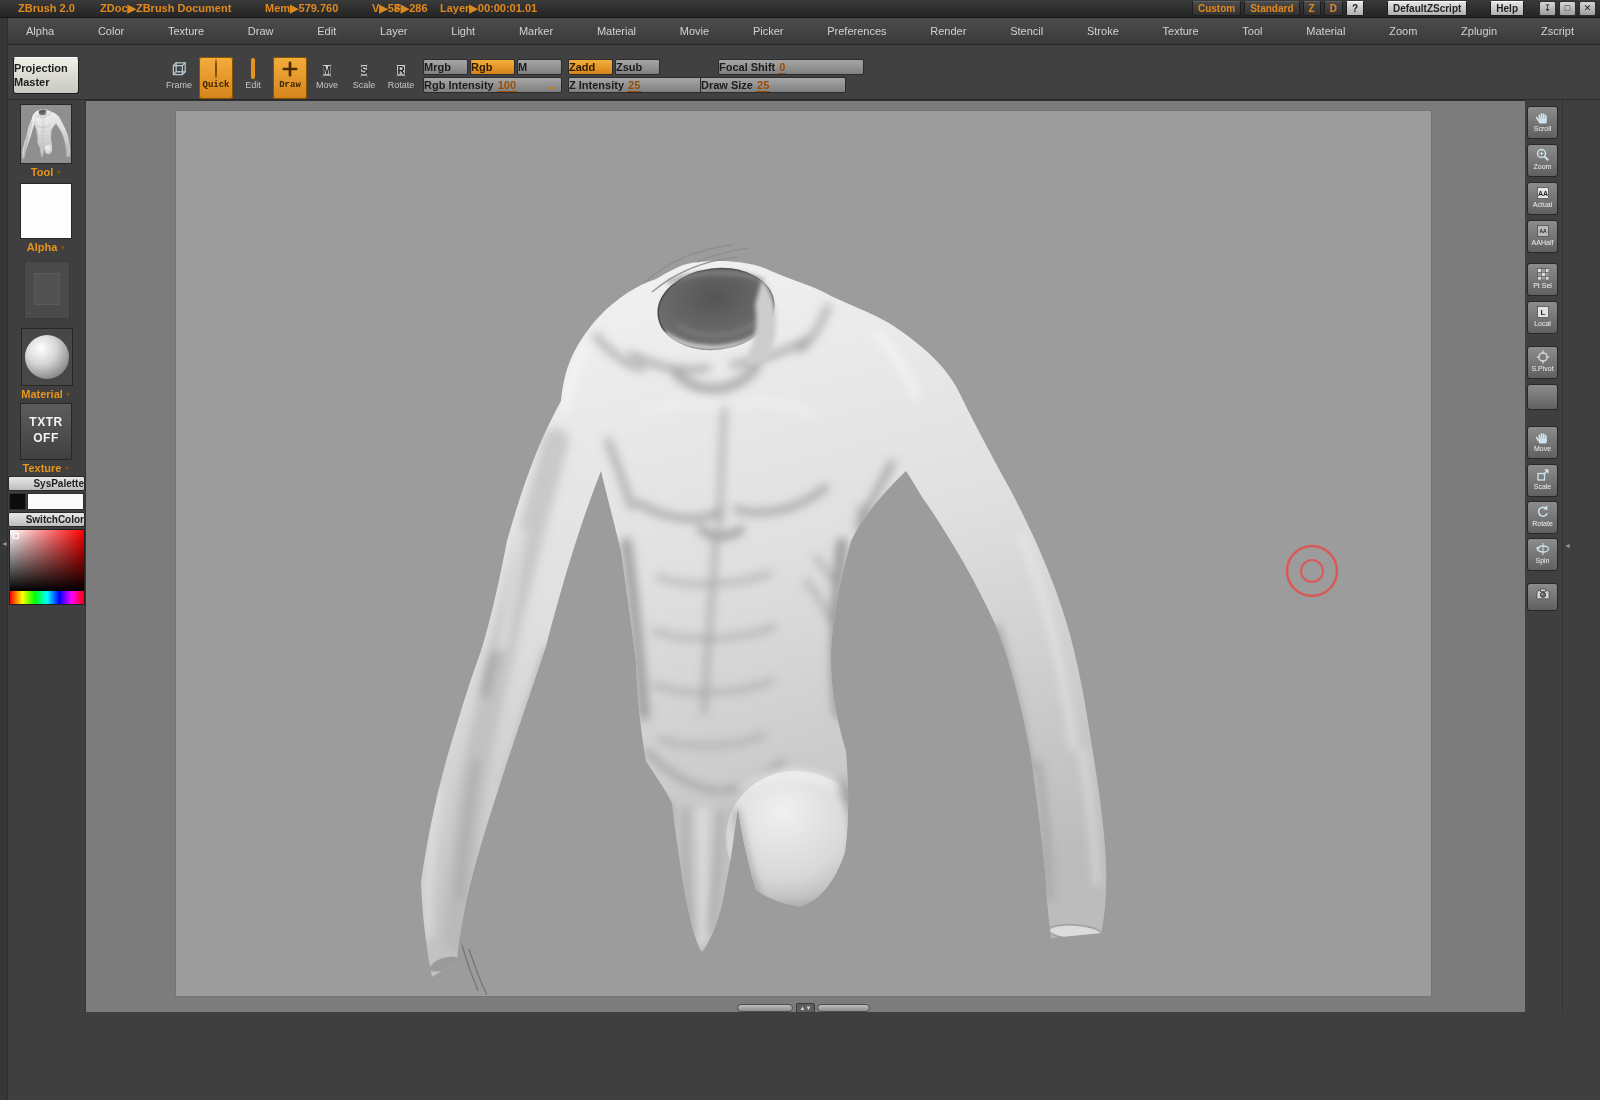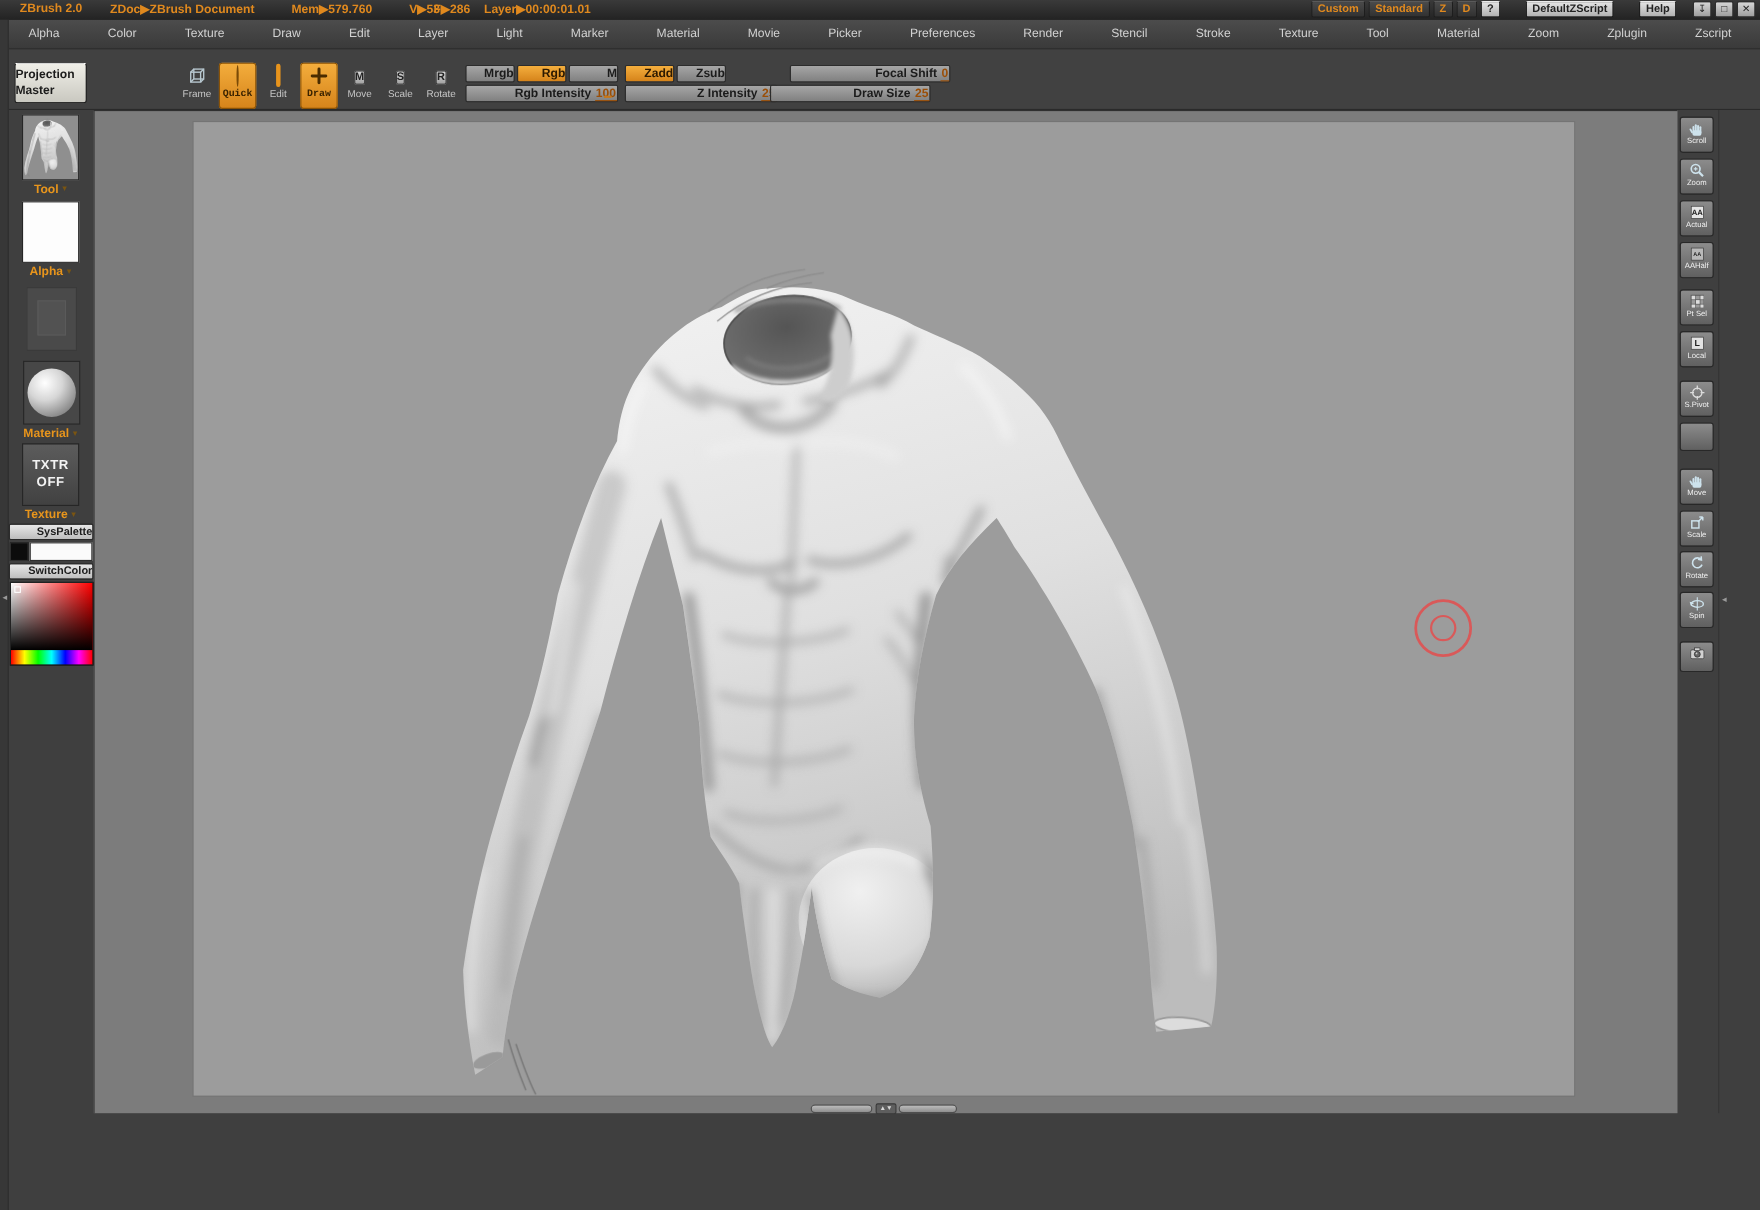--- a/index.html
+++ b/index.html
@@ -34,21 +34,21 @@
   .tool-ico { width:18px; height:18px; margin:0 auto; display:block; }
   .tool-lbl { display:block; font-size:9px; color:#c6c6c6; margin-top:2px; }
   .tool-btn.active .tool-lbl { color:#3a2300; font-weight:bold; }
   .sphere { width:17px; height:17px; border-radius:50%; margin:1px auto 0;
     background:radial-gradient(circle at 35% 30%, #ffd080, #f09020 55%, #9a5a08); border:1px solid #7a4a06; }
   .editbox { width:14px; height:14px; margin:2px auto 0; border:2px solid #e8941c; border-radius:3px; background:rgba(232,148,28,.15); }
   .letterbox { width:16px; height:15px; margin:2px auto 0; background:linear-gradient(#d9d9d9,#a2a2a2);
     border:1px solid #3c3c3c; border-radius:2px; font-size:10px; font-weight:bold; color:#222; line-height:13px; }
   .mode-btn, .sliderbar { position:absolute; height:16px; background:linear-gradient(#a6a6a6,#808080);
     border:1px solid #2c2c2c; border-radius:2px; font-size:11px; font-weight:bold; color:#1b1b1b;
-    text-align:right; line-height:14px; white-space:nowrap; }
+    text-align:left; line-height:14px; white-space:nowrap; }
   .mode-btn.on { background:linear-gradient(#f4ae3d,#d5831a); color:#2d1a00; }
   .sliderbar .sv { color:#9a4e07; border-bottom:1px solid #9a4e07; padding:0 1px; }
   .nub { position:absolute; right:5px; bottom:3px; width:7px; height:2px; background:#c87818; }
 
   
   .canvas-outer { position:absolute; left:85px; top:100px; width:1440px; height:912px;
     background:#7c7c7c; border-top:1px solid #2f2f2f; border-left:1px solid #343434; }
   .document { position:absolute; left:90px; top:10px; width:1255px; height:885px;
     background:#9c9c9c; box-shadow:0 0 0 1px #747474; }
   .document svg { display:block; }

